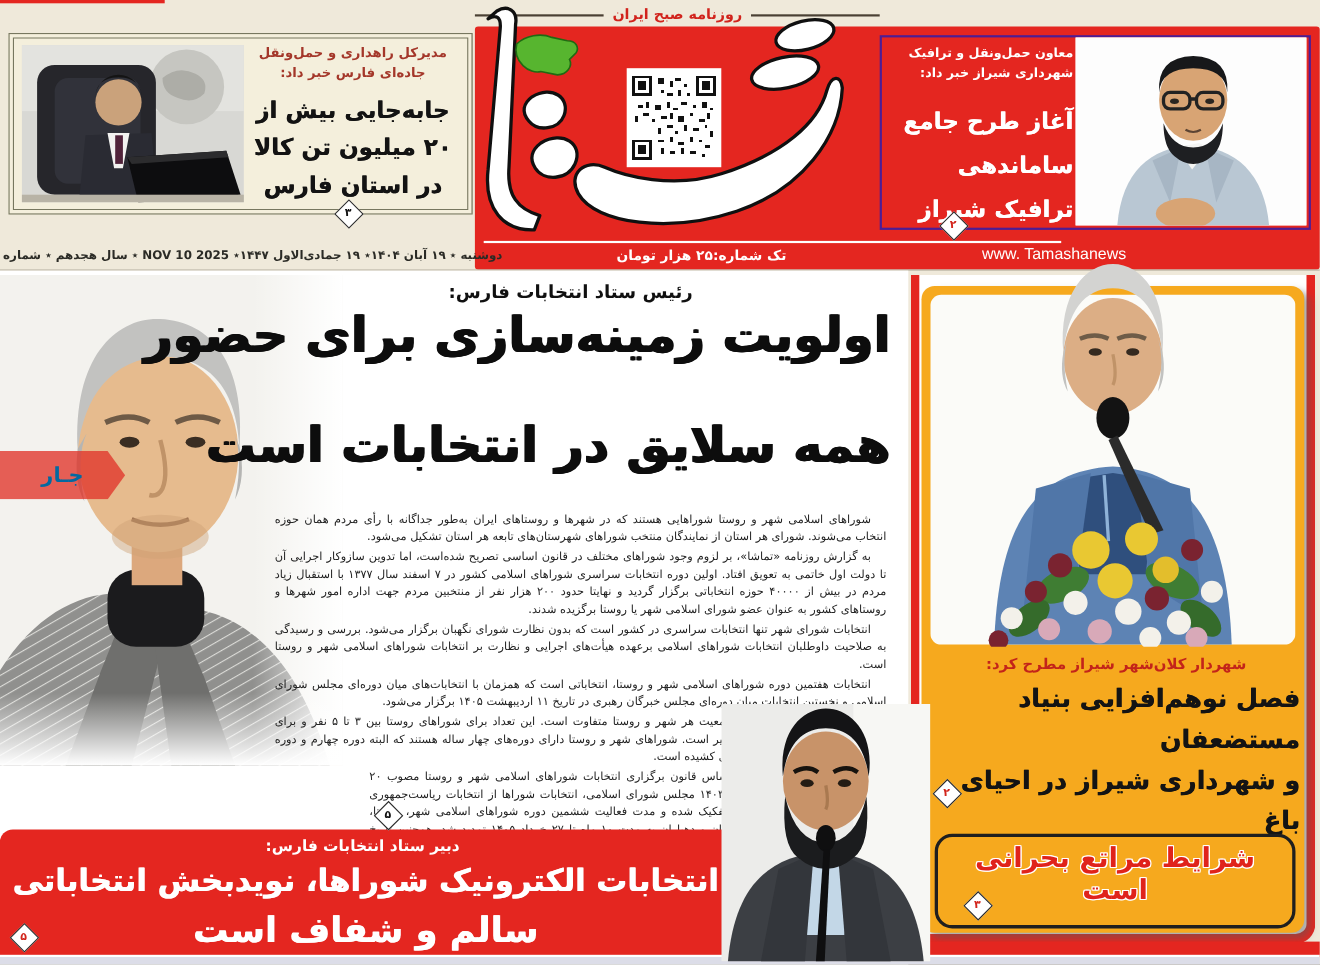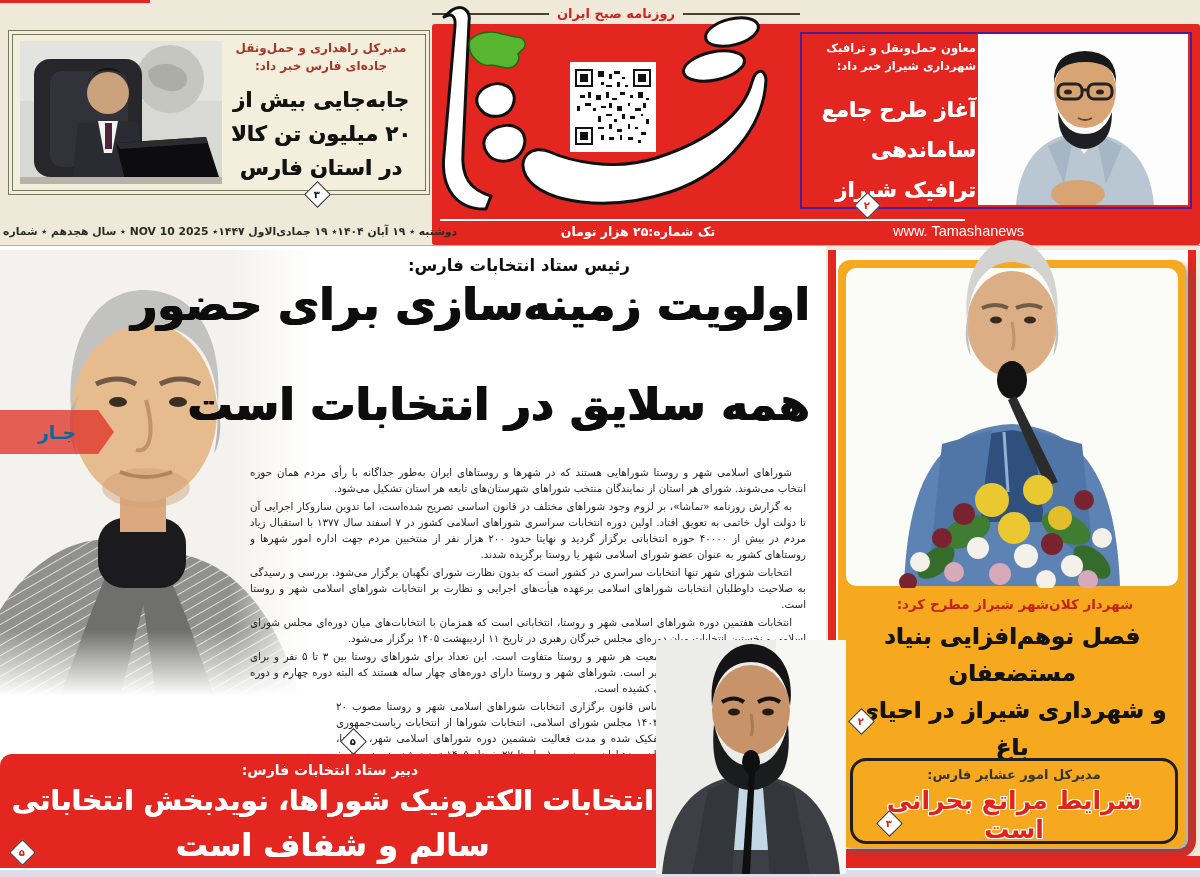--- a/index.html
+++ b/index.html
@@ -58,21 +58,21 @@
   .diamond b{transform:rotate(-45deg);font-size:10px;line-height:1;}
   .num-red b{color:#d2261d;} .num-black b{color:#111;}
   
   .sb-frame{left:828px;top:250px;width:368px;height:608px;background:#fff;box-sizing:border-box;
             border-left:8px solid #e42620;border-right:8px solid #e42620;border-bottom:9px solid #e42620;
             border-radius:0 0 18px 18px;z-index:2;}
   .sb-yellow{left:838px;top:260px;width:348px;height:588px;background:#f6a91e;border-radius:12px;
              box-shadow:6px 5px 7px rgba(90,90,90,.5);z-index:3;}
   .sb-photo{left:846px;top:232px;width:332px;height:356px;z-index:6;}
   .sb-kicker{left:850px;top:596px;width:330px;text-align:center;color:#c3241a;font-size:13.5px;font-weight:bold;z-index:6;}
-  .sb-h{left:842px;top:618px;width:340px;text-align:center;color:#141414;font-size:23px;font-weight:bold;
+  .sb-h{left:842px;top:618px;width:340px;color:#141414;font-size:23px;font-weight:bold;
         line-height:37px;text-shadow:.5px 0 #141414;z-index:6;}
   .sb2-box{left:850px;top:758px;width:328px;height:86px;background:#f6a91e;border:3px solid #1f1f1f;
            border-radius:16px;box-sizing:border-box;z-index:6;text-align:center;}
   .sb2-kicker{margin-top:6px;color:#343434;font-size:13px;font-weight:bold;}
   .sb2-h{margin-top:4px;color:#e0231b;font-size:25px;font-weight:bold;
          text-shadow:1px 0 #fff,-1px 0 #fff,0 1px #fff,0 -1px #fff,1px 1px #fff,-1px -1px #fff,1px -1px #fff,-1px 1px #fff;}
   
   .bl-box{left:0;top:754px;width:772px;height:112px;background:#e42620;border-radius:12px 12px 0 0;z-index:4;}
   .bl-kicker{left:10px;top:762px;width:640px;text-align:center;color:#fff;font-size:14px;font-weight:bold;z-index:5;}
   .bl-h1{left:10px;top:784px;width:645px;text-align:center;color:#fff;font-size:28px;font-weight:bold;
@@ -305,21 +305,20 @@
   <div class="abs sb-h">
     <div>فصل نوهم‌افزایی بنیاد مستضعفان</div>
     <div>و شهرداری شیراز در احیای باغ</div>
     <div>۳۲۰ هکتاری بش</div>
   </div>
   <div class="diamond num-red" style="left:852px;top:712px;">
     <b>۲</b>
   </div>
 
   <div class="abs sb2-box">
-    <div class="sb2-kicker">مدیرکل امور عشایر فارس:</div>
     <div class="sb2-h">شرایط مراتع بحرانی است</div>
   </div>
   <div class="diamond num-red" style="left:880px;top:814px;">
     <b>۳</b>
   </div>
 
   <div class="abs bl-box"></div>
   <div class="abs bl-h1">انتخابات الکترونیک شوراها، نویدبخش انتخاباتی</div>
   <div class="abs bl-kicker">دبیر ستاد انتخابات فارس:</div>
   <div class="abs bl-h2">سالم و شفاف است</div>

